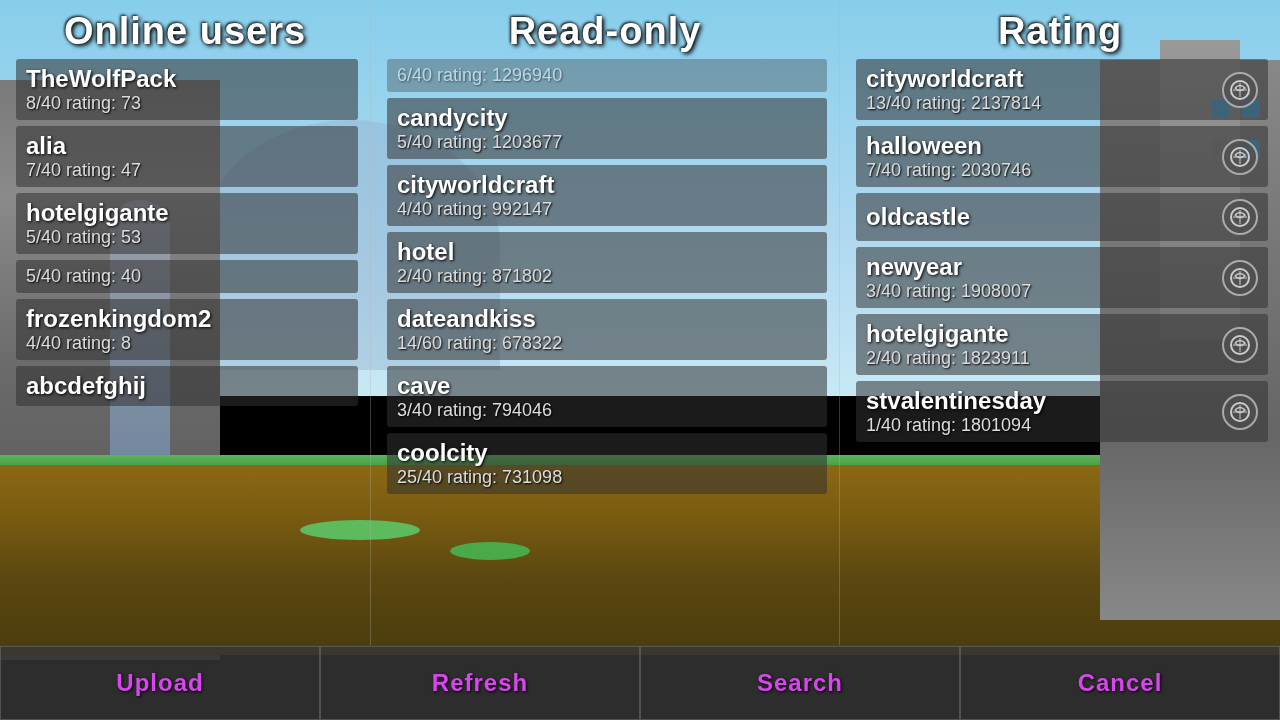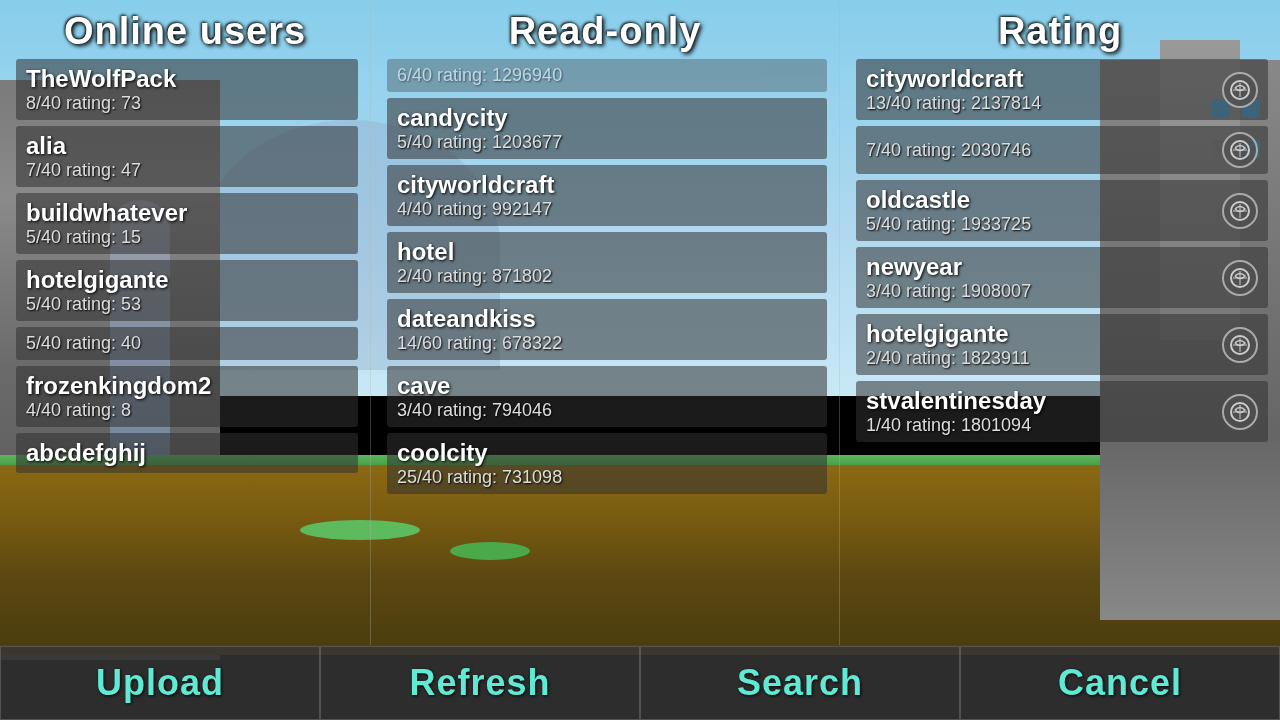--- a/index.html
+++ b/index.html
@@ -130,22 +130,22 @@
       border-top: 1px solid rgba(255,255,255,0.1);
     }
 
     .bottom-btn {
       flex: 1;
       display: flex;
       align-items: center;
       justify-content: center;
       background: rgba(60,60,60,0.75);
       border: 1px solid rgba(120,120,120,0.5);
-      color: #5eead4;
-      font-size: 36px;
+      color: #d946ef;
+      font-size: 24px;
       font-weight: bold;
       cursor: pointer;
       text-shadow: 1px 1px 3px #000;
       letter-spacing: 1px;
     }
 
     
     .panel-mid {
       border-left: 1px solid rgba(180,180,180,0.3);
       border-right: 1px solid rgba(180,180,180,0.3);
@@ -190,24 +190,20 @@
     <div class="panel panel-left">
       <div class="panel-header">Online users</div>
       <div class="panel-list" id="left-list">
           <div class="list-item">
             <span class="item-name">TheWolfPack</span>
             <span class="item-sub">8/40 rating: 73</span>
           </div>
           <div class="list-item">
             <span class="item-name">alia</span>
             <span class="item-sub">7/40 rating: 47</span>
-          </div>
-          <div class="list-item">
-            <span class="item-name">buildwhatever</span>
-            <span class="item-sub">5/40 rating: 15</span>
           </div>
           <div class="list-item">
             <span class="item-name">hotelgigante</span>
             <span class="item-sub">5/40 rating: 53</span>
           </div>
           <div class="list-item">
             <span class="item-sub">5/40 rating: 40</span>
           </div>
           <div class="list-item">
             <span class="item-name">frozenkingdom2</span>
@@ -267,37 +263,37 @@
             <path d="M5 8 Q10 3 15 8 Q10 13 5 8" stroke="#ccc" stroke-width="1.5" fill="none"></path>
             <line x1="10" y1="3" x2="10" y2="17" stroke="#ccc" stroke-width="1"></line>
             <line x1="3" y1="10" x2="17" y2="10" stroke="#ccc" stroke-width="1"></line>
           </svg>
         </div>
       </div>
     </div>
           <div class="list-item">
       <div class="item-right-row">
         <div class="item-text">
+          <span class="item-name">halloween</span>
           <span class="item-sub">7/40 rating: 2030746</span>
         </div>
         <div class="map-icon">
           <svg width="20" height="20" viewBox="0 0 20 20">
             <circle cx="10" cy="10" r="9" stroke="#ccc" stroke-width="2" fill="none"></circle>
             <path d="M5 8 Q10 3 15 8 Q10 13 5 8" stroke="#ccc" stroke-width="1.5" fill="none"></path>
             <line x1="10" y1="3" x2="10" y2="17" stroke="#ccc" stroke-width="1"></line>
             <line x1="3" y1="10" x2="17" y2="10" stroke="#ccc" stroke-width="1"></line>
           </svg>
         </div>
       </div>
     </div>
           <div class="list-item">
       <div class="item-right-row">
         <div class="item-text">
           <span class="item-name">oldcastle</span>
-          <span class="item-sub">5/40 rating: 1933725</span>
         </div>
         <div class="map-icon">
           <svg width="20" height="20" viewBox="0 0 20 20">
             <circle cx="10" cy="10" r="9" stroke="#ccc" stroke-width="2" fill="none"></circle>
             <path d="M5 8 Q10 3 15 8 Q10 13 5 8" stroke="#ccc" stroke-width="1.5" fill="none"></path>
             <line x1="10" y1="3" x2="10" y2="17" stroke="#ccc" stroke-width="1"></line>
             <line x1="3" y1="10" x2="17" y2="10" stroke="#ccc" stroke-width="1"></line>
           </svg>
         </div>
       </div>

